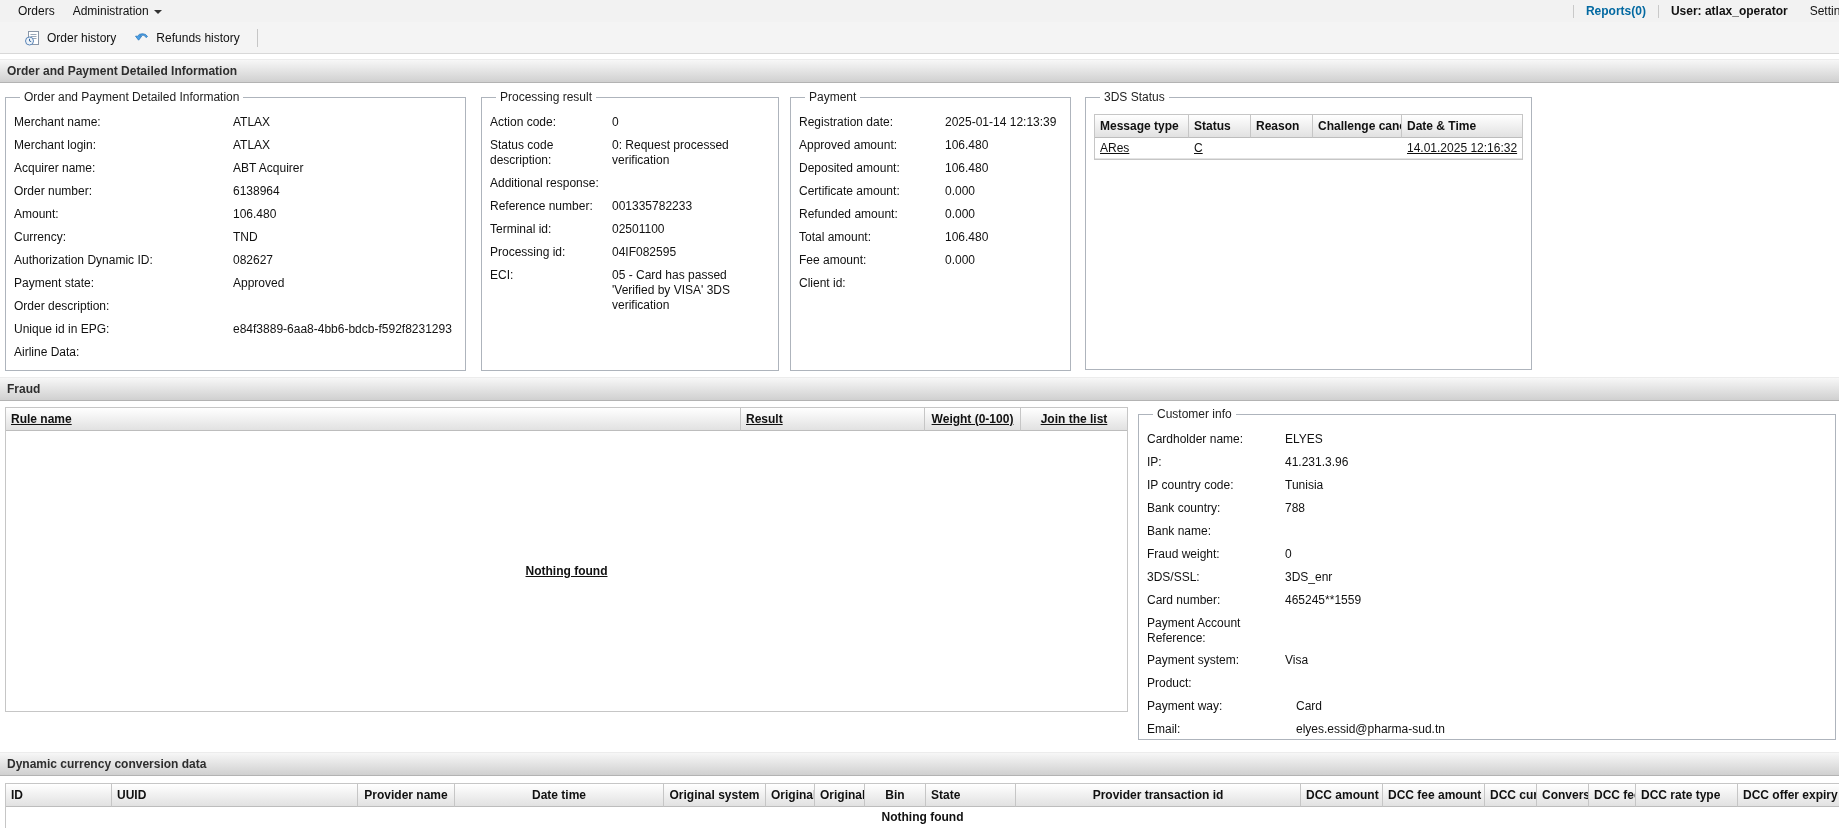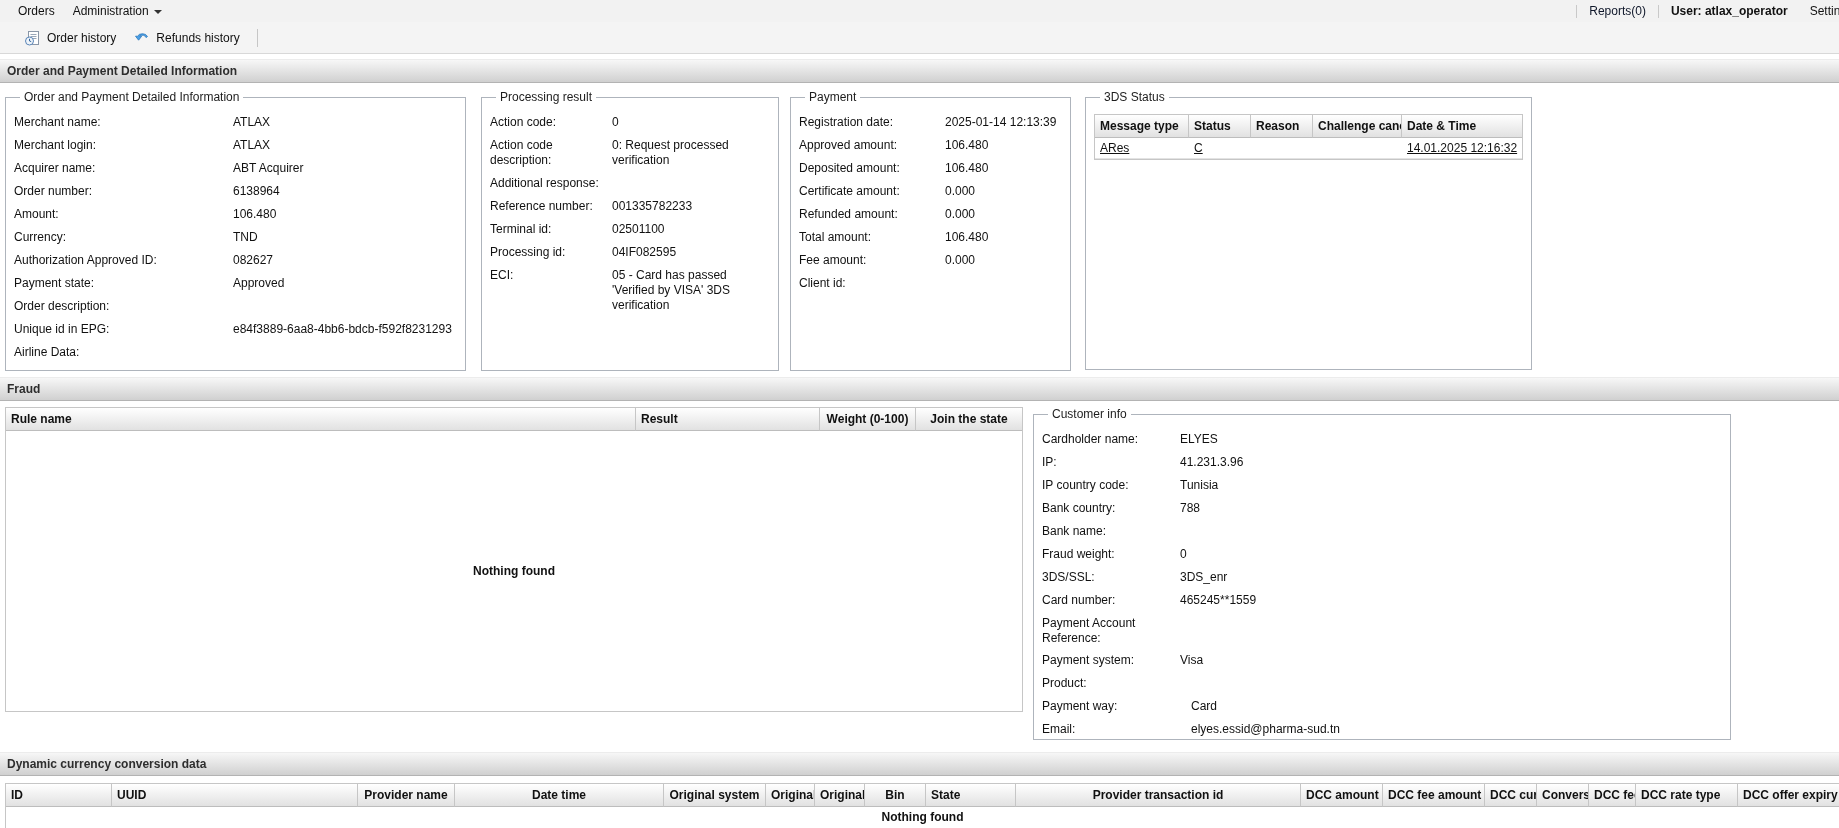--- a/index.html
+++ b/index.html
@@ -12,21 +12,21 @@
   }
   
   .menubar {
     height:22px; background:#f2f2f2;
     display:flex; align-items:center; padding:0 0 0 10px;
   }
   .menu-item { padding:2px 10px 2px 8px; cursor:default; display:flex; align-items:center; gap:5px; }
   .caret { width:0; height:0; border-left:4px solid transparent; border-right:4px solid transparent; border-top:4px solid #333; margin-top:2px; }
   .menu-right { margin-left:auto; display:flex; align-items:center; margin-right:-14px; }
   .msep { width:1px; height:13px; background:#c9c9c9; margin:0 12px; }
-  .reports { color:#0f172a; }
+  .reports { color:#0369a1;font-weight:bold; }
   .userlbl { font-weight:bold; }
   .settings { margin-left:22px; }
   
   .toolbar {
     height:32px; background:#f4f4f4; border-bottom:1px solid #d8d8d8;
     display:flex; align-items:center; padding:0 16px;
   }
   .tbtn { display:flex; align-items:center; gap:6px; padding:4px 9px; border-radius:2px; cursor:default; }
   .tsep { width:1px; height:18px; background:#c6c6c6; margin:0 8px; }
   
@@ -62,21 +62,21 @@
                padding:4px 5px; white-space:nowrap; overflow:hidden; }
   .ghead .gc:last-child { border-right:none; }
   .grow { display:flex; border-bottom:1px solid #e3e3e3; }
   .grow .gc { padding:3px 5px; white-space:nowrap; overflow:hidden;text-decoration:underline; }
   .gc.c { text-align:center; }
   
   .tds-table { margin:6px 0 0 0; }
   .tds-c0{width:94px;} .tds-c1{width:62px;} .tds-c2{width:62px;} .tds-c3{width:89px;} .tds-c4{flex:1;}
   
   .fraud-wrap { display:flex; padding:6px 0 0 5px; align-items:flex-start; }
-  .fraud-table { width:1018px; margin-right:10px; }
+  .fraud-table { width:1123px; margin-right:10px;text-decoration:underline; }
   .fr-c0{flex:1; padding-left:7px;} .fr-c1{width:184px;} .fr-c2{width:96px; text-align:center;} .fr-c3{width:106px; text-align:center;}
   .fraud-body { height:280px; display:flex; align-items:center; justify-content:center; font-weight:bold; }
   .custfs { width:698px; height:333px; }
   
   .dcc-table { margin:7px 0 0 5px; width:1834px; border-right:none; }
   .dcc-empty { text-align:center; padding:3px 0 4px 0; border-bottom:1px solid #dcdcdc; font-weight:bold; }
   .d0{width:106px; padding-left:7px;} .d1{width:246px;} .d2{width:97px;} .d3{width:209px;}
   .d4{width:102px;} .d5{width:49px;} .d6{width:50px;} .d7{width:61px;} .d8{width:90px;}
   .d9{width:285px;} .d10{width:82px;} .d11{width:102px;} .d12{width:52px;} .d13{width:52px;}
   .d14{width:47px;} .d15{width:102px;} .d16{flex:1;}
@@ -151,21 +151,21 @@
       </div>
     <div class="frow">
         <span class="lbl">Amount:</span>
         <span class="val">106.480</span>
       </div>
     <div class="frow">
         <span class="lbl">Currency:</span>
         <span class="val">TND</span>
       </div>
     <div class="frow">
-        <span class="lbl">Authorization Approved ID:</span>
+        <span class="lbl">Authorization Dynamic ID:</span>
         <span class="val">082627</span>
       </div>
     <div class="frow">
         <span class="lbl">Payment state:</span>
         <span class="val">Approved</span>
       </div>
     <div class="frow">
         <span class="lbl">Order description:</span>
         <span class="val"></span>
       </div>
@@ -179,21 +179,21 @@
       </div>
   </fieldset>
 
   <fieldset class="fs2">
     <legend>Processing result</legend>
     <div class="frow">
         <span class="lbl">Action code:</span>
         <span class="val">0</span>
       </div>
     <div class="frow">
-        <span class="lbl">Action code description:</span>
+        <span class="lbl">Status code description:</span>
         <span class="val">0: Request processed verification</span>
       </div>
     <div class="frow">
         <span class="lbl">Additional response:</span>
         <span class="val"></span>
       </div>
     <div class="frow">
         <span class="lbl">Reference number:</span>
         <span class="val">001335782233</span>
       </div>
@@ -271,21 +271,21 @@
 <div class="sechdr" style="margin-top:6px;">
   <span>Fraud</span>
 </div>
 
 <div class="fraud-wrap">
   <div class="gtable fraud-table">
     <div class="ghead">
       <div class="gc fr-c0">Rule name</div>
       <div class="gc fr-c1">Result</div>
       <div class="gc fr-c2">Weight (0-100)</div>
-      <div class="gc fr-c3">Join the state</div>
+      <div class="gc fr-c3">Join the list</div>
     </div>
     <div class="fraud-body">
       <span>Nothing found</span>
     </div>
   </div>
 
   <fieldset class="custfs">
     <legend>Customer info</legend>
     <div class="frow">
         <span class="lbl">Cardholder name:</span>

